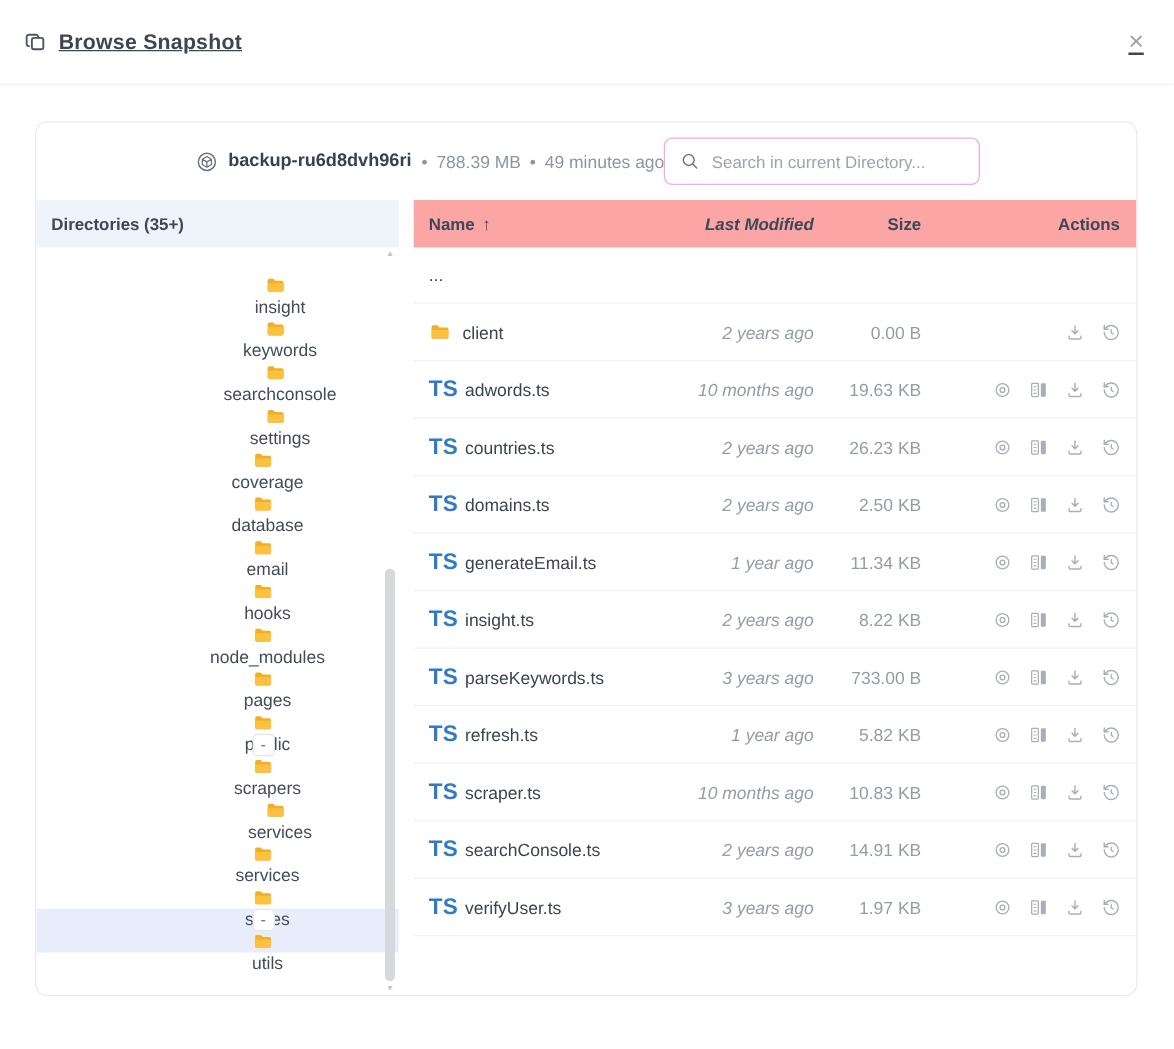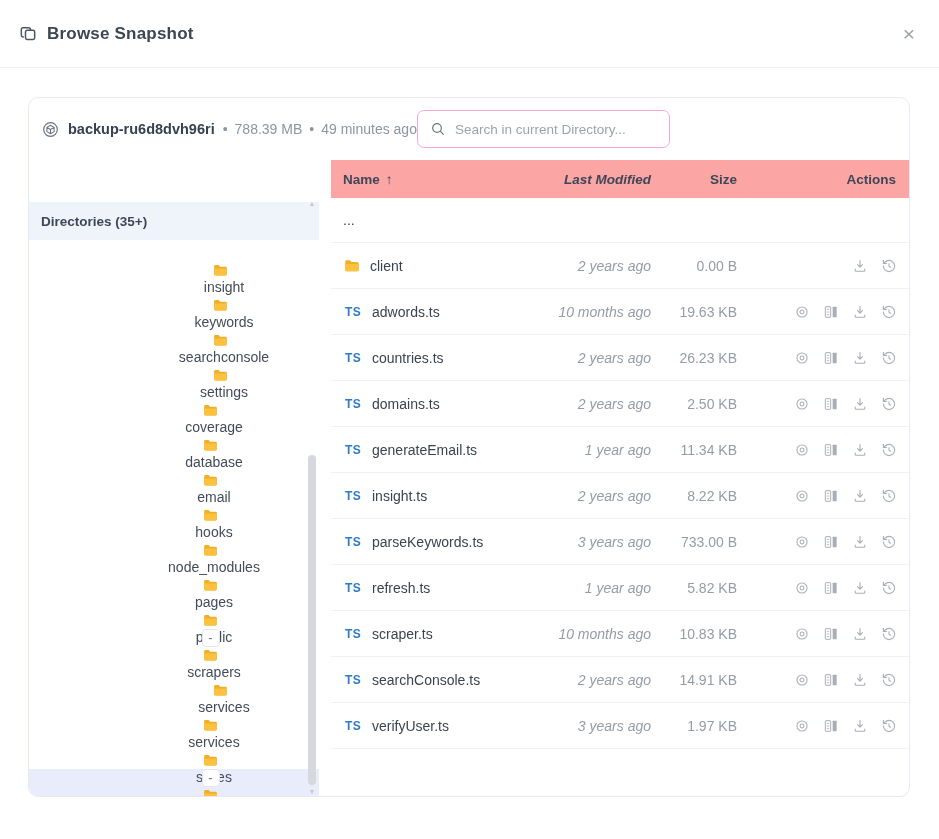--- a/index.html
+++ b/index.html
@@ -1,42 +1,42 @@
 <!DOCTYPE html>
 <html><head>
 <meta charset="utf-8">
 <style>
   * { margin:0; padding:0; box-sizing:border-box; }
   html,body { width:939px; height:839px; background:#fff; font-family:"Liberation Sans",sans-serif; color:#3d4654; overflow:hidden; }
   svg.ic { display:block; }
 
   
-  .modal-header { height:68px; display:flex; align-items:center; padding:0 24px 0 18px; border-bottom:1px solid #edeff4; }
+  .modal-header { height:68px; display:flex; align-items:center; padding:0 24px 0 18px; border-bottom:1px solid #edeff4;text-decoration:underline; }
   .title-icon { color:#4b5563; margin-right:9px; }
   .modal-title { font-size:17px; font-weight:700; color:#3d4654; letter-spacing:.2px; }
   .close-btn { margin-left:auto; font-size:21px; color:#9aa1a8; cursor:pointer; line-height:1; font-weight:400; }
 
   
   .panel { position:absolute; left:28px; top:97px; width:882px; height:700px; border:1px solid #e9e9f6; border-radius:10px; background:#fff; overflow:hidden; }
 
-  .panel-top { height:62px; display:flex; align-items:center; justify-content:flex-start; padding:0 10px 0 12px; }
+  .panel-top { height:62px; display:flex; align-items:center; justify-content:center; padding:0 10px 0 12px; }
   .snap-info { display:flex; align-items:center; gap:8px; font-size:14px; }
   .snap-icon { color:#6b7280; }
   .snap-name { font-weight:700; color:#374151; font-size:14.5px; }
   .snap-meta { color:#8d95a0; display:flex; gap:7px; align-items:center; }
   .search-box { width:253px; height:38px; border:1px solid #f9a8d4; border-radius:7px; display:flex; align-items:center; padding:0 12px; gap:9px; background:#fff; }
   .search-box svg { color:#6f7680; flex:none; }
   .search-box input { border:none; outline:none; flex:1; font-size:13.5px; font-family:"Liberation Sans",sans-serif; color:#374151; background:transparent; }
   .search-box input::placeholder { color:#9ca3af; }
 
   .panel-body { display:flex; height:637px; }
 
   
   .sidebar { width:290px; position:relative; flex:none; }
-  .sidebar-header { height:38px; background:#eff3fa; display:flex; align-items:center; padding:0 12px; font-size:13.5px; font-weight:700; color:#3e4758;margin-top:42px; }
+  .sidebar-header { height:38px; background:#eff3fa; display:flex; align-items:center; padding:0 12px; font-size:13.5px; font-weight:700; color:#3e4758; }
   .tree { height:599px; overflow:hidden; padding-top:4px; }
   .tree-item { height:35px; display:flex; align-items:center; font-size:14px; color:#434b59; cursor:pointer;flex-direction:column; }
   .tree-item.lv2 { padding-left:80px; }
   .tree-item.lv3 { padding-left:100px; }
   .tree-item.selected { background:#e9edfb; }
   .toggle { width:18px; height:18px; border:1px solid #e3e6ec; border-radius:4px; background:#fff; color:#6b7280; font-size:13px; line-height:15px; text-align:center; margin-right:7px; flex:none; }
   .toggle.hidden { visibility:hidden; }
   .tree-item .f-icon { margin-right:8px; flex:none; }
 
   
@@ -51,21 +51,21 @@
   .thead, .trow { display:grid; grid-template-columns:1fr 150px 100px 158px; align-items:center; }
   .thead { height:38px; background:#fca5a5; font-size:13.5px; font-weight:700; color:#3e4758; }
   .th-name { padding-left:12px; display:flex; gap:6px; align-items:center; }
   .th-mod, .td-mod { justify-self:end; text-align:right;font-style:italic; }
   .th-size, .td-size { justify-self:end; text-align:right; padding-right:14px; }
   .th-actions { justify-self:end; padding-right:13px; }
   .trow { height:46px; border-bottom:1px solid #f0f2f7; font-size:14px; }
   .trow.up-row { height:45px; color:#8a929e; }
   .td-name { display:flex; align-items:center; gap:9px; padding-left:12px; color:#3b4350; }
   .td-mod, .td-size { color:#959ca8; }
-  .ts-badge { font-weight:800; color:#2f7bc6; font-size:12px; width:20px; text-align:center; flex:none; letter-spacing:.3px; }
+  .ts-badge { font-weight:800; color:#2f7bc6; font-size:18px; width:20px; text-align:center; flex:none; letter-spacing:.3px; }
   .td-actions { justify-self:end; display:flex; gap:13px; padding-right:12px; color:#a9aeb7; }
   .td-actions svg { cursor:pointer; }
 </style>
 </head>
 <body>
 
 <svg width="0" height="0" style="position:absolute" aria-hidden="true">
   <defs>
     <symbol id="i-copy" viewBox="0 0 24 24">
         <path d="M9 9.5 a2 2 0 0 1 2-2 h7 a2 2 0 0 1 2 2 v7 a2 2 0 0 1-2 2 h-7 a2 2 0 0 1-2-2 Z" fill="none" stroke="currentColor" stroke-width="1.8"></path>

